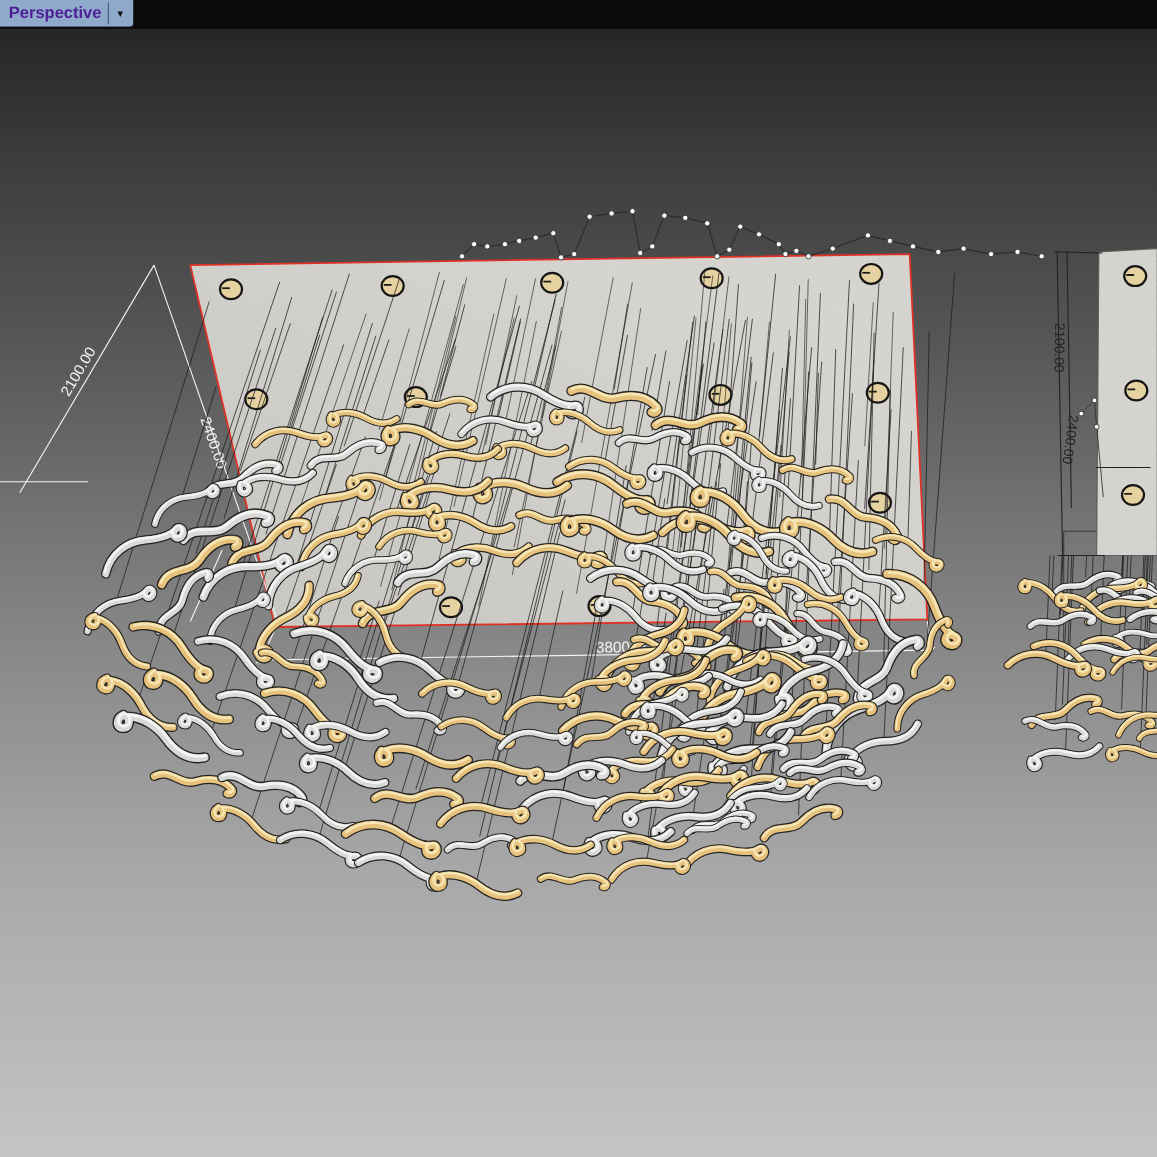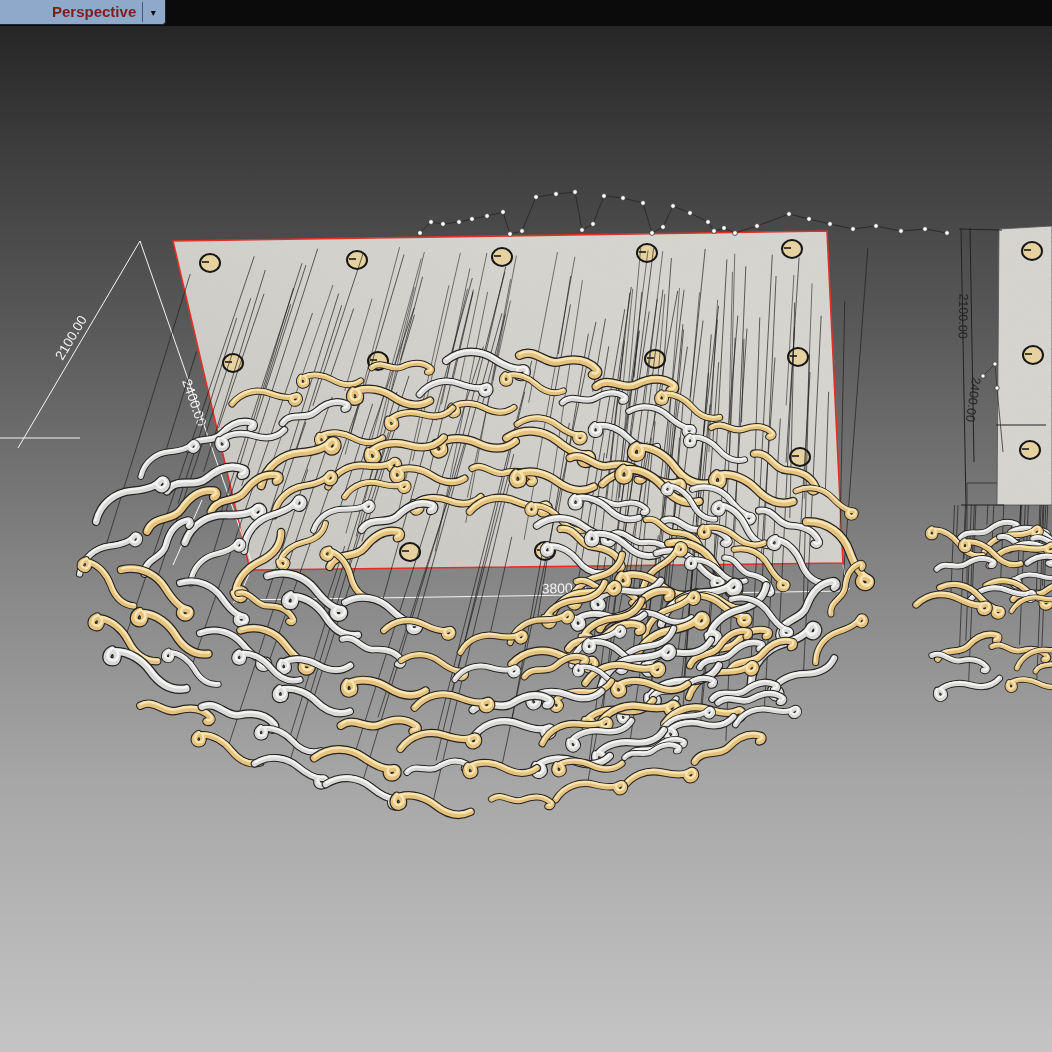--- a/index.html
+++ b/index.html
@@ -2,21 +2,21 @@
 <html><head>
 <meta charset="utf-8">
 <style>
   html,body{margin:0;padding:0;background:#111;}
   #stage{position:relative;width:1052px;height:1052px;overflow:hidden;
          font-family:"Liberation Sans",sans-serif;}
   .topbar{position:absolute;left:0;top:0;width:1052px;height:26px;background:#0b0b0b;z-index:5;}
   .vp-tab{position:absolute;left:0;top:0;height:24px;display:flex;align-items:center;
           background:#8fa9cb;border-right:1px solid #1c2636;border-bottom:1px solid #1c2636;
           border-radius:0 0 4px 0;cursor:pointer;}
-  .vp-label{padding:0 6px 2px 8px;font-size:15px;font-weight:bold;color:#7f1d1d;margin-left:44px;}
+  .vp-label{padding:0 6px 2px 8px;font-size:15px;font-weight:bold;color:#4c1d95;}
   .vp-arrow{width:20px;height:20px;margin-right:2px;display:flex;align-items:center;justify-content:center;
             border-left:1px solid #45597a;font-size:10px;color:#0a0a0a;}
   .viewport{position:absolute;left:0;top:26px;width:1052px;height:1026px;
             background:linear-gradient(180deg,#262626 0%,#3d3d3d 12%,#5a5a5a 30%,#838383 52%,#a7a7a7 74%,#c4c4c4 100%);}
   svg{position:absolute;left:0;top:0;display:block;}
   text{font-family:"Liberation Sans",sans-serif;}
 </style>
 </head>
 <body>
 

